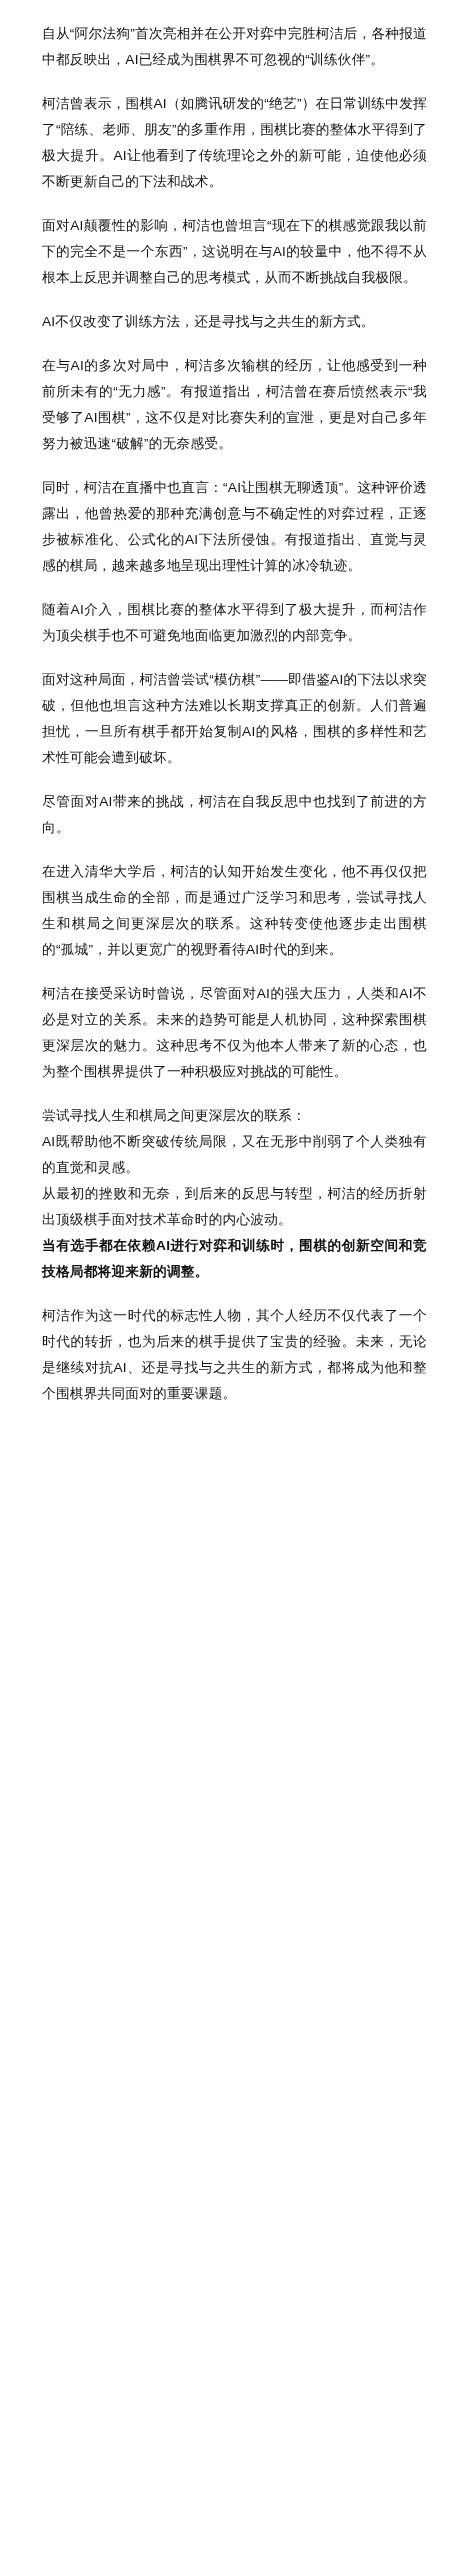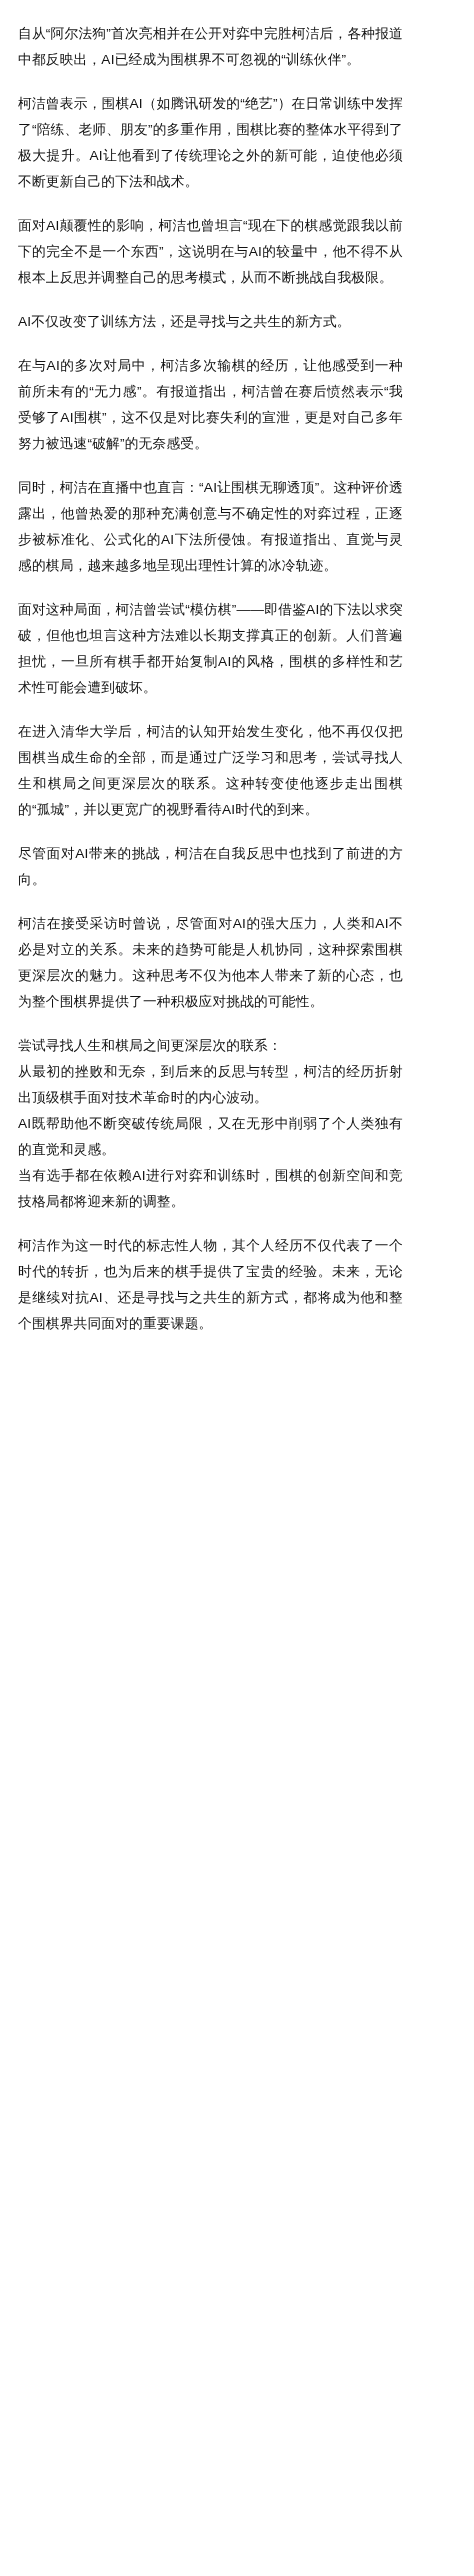--- a/index.html
+++ b/index.html
@@ -10,20 +10,21 @@
   body {
     width: 475px;
     font-family: "Liberation Sans", "DejaVu Sans", sans-serif;
   }
   .page {
     width: 421px;
     min-height: 2576px;
     box-sizing: border-box;
     padding: 21px 18px 8px 18px;
     background: #ffffff;
+    margin-left: 24px;
   }
   .article {
     color: #121212;
   }
   .para {
     font-size: 13.7px;
     line-height: 26px;
     letter-spacing: 0.2px;
     text-align: justify;
     text-justify: inter-ideograph;
@@ -33,37 +34,39 @@
   }
   .para:last-child {
     margin-bottom: 0;
   }
   
   .para.tight {
     margin-bottom: 0;
   }
   .para.group-end {
     margin-bottom: 18px;
+    font-weight: bold;
   }
 </style>
 </head>
 <body>
 
 <div class="page">
   <article class="article">
     <p class="para">自从“阿尔法狗”首次亮相并在公开对弈中完胜柯洁后，各种报道中都反映出，AI已经成为围棋界不可忽视的“训练伙伴”。</p>
     <p class="para">柯洁曾表示，围棋AI（如腾讯研发的“绝艺”）在日常训练中发挥了“陪练、老师、朋友”的多重作用，围棋比赛的整体水平得到了极大提升。AI让他看到了传统理论之外的新可能，迫使他必须不断更新自己的下法和战术。</p>
     <p class="para">面对AI颠覆性的影响，柯洁也曾坦言“现在下的棋感觉跟我以前下的完全不是一个东西”，这说明在与AI的较量中，他不得不从根本上反思并调整自己的思考模式，从而不断挑战自我极限。</p>
     <p class="para">AI不仅改变了训练方法，还是寻找与之共生的新方式。</p>
     <p class="para">在与AI的多次对局中，柯洁多次输棋的经历，让他感受到一种前所未有的“无力感”。有报道指出，柯洁曾在赛后愤然表示“我受够了AI围棋”，这不仅是对比赛失利的宣泄，更是对自己多年努力被迅速“破解”的无奈感受。</p>
     <p class="para">同时，柯洁在直播中也直言：“AI让围棋无聊透顶”。这种评价透露出，他曾热爱的那种充满创意与不确定性的对弈过程，正逐步被标准化、公式化的AI下法所侵蚀。有报道指出、直觉与灵感的棋局，越来越多地呈现出理性计算的冰冷轨迹。</p>
+    <p class="para">随着AI介入，围棋比赛的整体水平得到了极大提升，而柯洁作为顶尖棋手也不可避免地面临更加激烈的内部竞争。</p>
     <p class="para">面对这种局面，柯洁曾尝试“模仿棋”——即借鉴AI的下法以求突破，但他也坦言这种方法难以长期支撑真正的创新。人们普遍担忧，一旦所有棋手都开始复制AI的风格，围棋的多样性和艺术性可能会遭到破坏。</p>
+    <p class="para">尽管面对AI带来的挑战，柯洁在自我反思中也找到了前进的方向。</p>
     <p class="para">在进入清华大学后，柯洁的认知开始发生变化，他不再仅仅把围棋当成生命的全部，而是通过广泛学习和思考，尝试寻找人生和棋局之间更深层次的联系。这种转变使他逐步走出围棋的“孤城”，并以更宽广的视野看待AI时代的到来。</p>
-    <p class="para">尽管面对AI带来的挑战，柯洁在自我反思中也找到了前进的方向。</p>
     <p class="para">柯洁在接受采访时曾说，尽管面对AI的强大压力，人类和AI不必是对立的关系。未来的趋势可能是人机协同，这种探索围棋更深层次的魅力。这种思考不仅为他本人带来了新的心态，也为整个围棋界提供了一种积极应对挑战的可能性。</p>
     <p class="para tight">尝试寻找人生和棋局之间更深层次的联系：</p>
+    <p class="para tight">AI既帮助他不断突破传统局限，又在无形中削弱了个人类独有的直觉和灵感。</p>
     <p class="para tight">从最初的挫败和无奈，到后来的反思与转型，柯洁的经历折射出顶级棋手面对技术革命时的内心波动。</p>
-    <p class="para tight">AI既帮助他不断突破传统局限，又在无形中削弱了个人类独有的直觉和灵感。</p>
     <p class="para group-end">当有选手都在依赖AI进行对弈和训练时，围棋的创新空间和竞技格局都将迎来新的调整。</p>
     <p class="para">柯洁作为这一时代的标志性人物，其个人经历不仅代表了一个时代的转折，也为后来的棋手提供了宝贵的经验。未来，无论是继续对抗AI、还是寻找与之共生的新方式，都将成为他和整个围棋界共同面对的重要课题。</p>
   </article>
 </div>
 
 
 </body></html>

